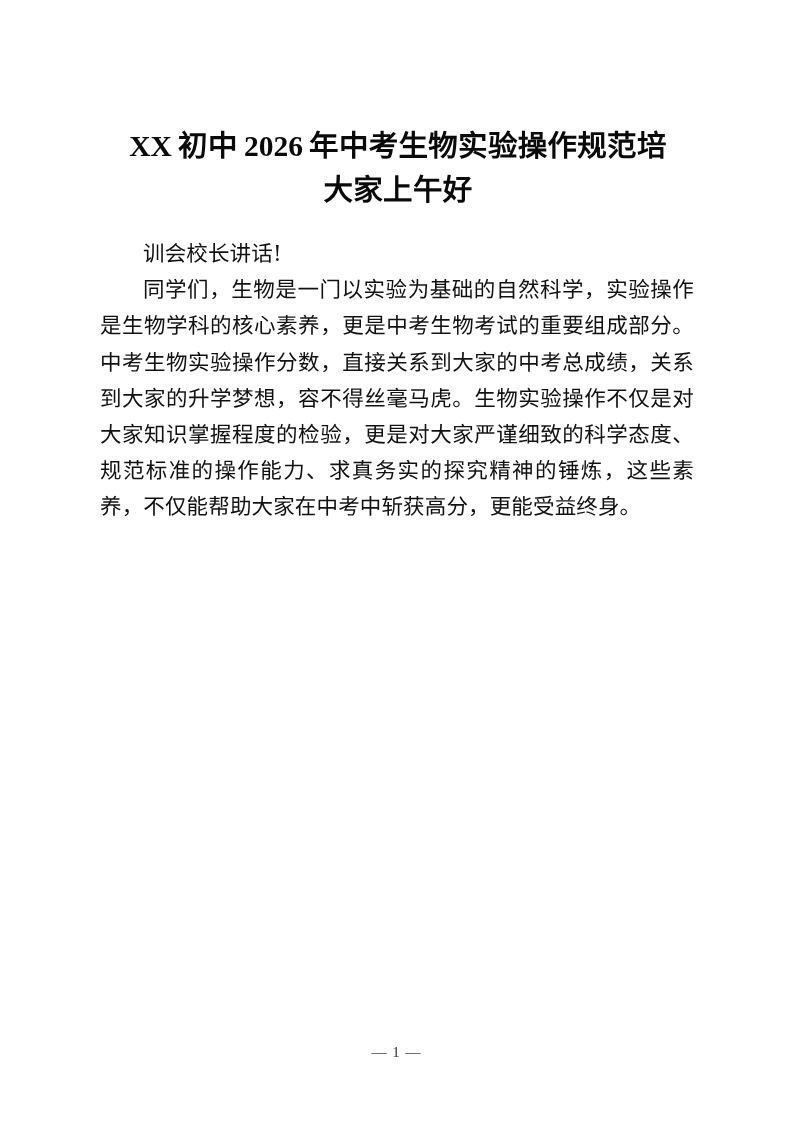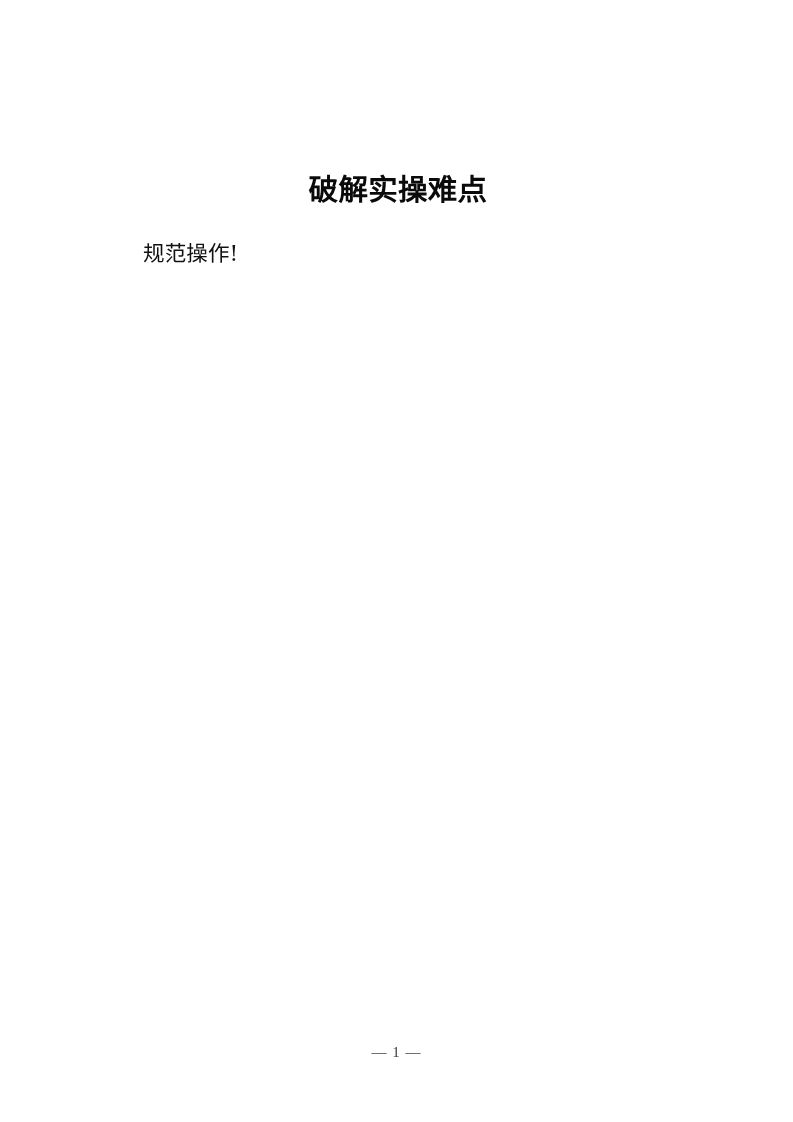--- a/index.html
+++ b/index.html
@@ -91,29 +91,30 @@
     color: #3b3b3b;
     letter-spacing: 1px;
   }
 </style>
 </head>
 <body>
 
 <div class="page">
 
   <h1 class="doc-title">
-    <br>
-    <span>破解实操难点</span>
+    <span><span class="latin">XX</span> 初中 <span class="latin">2026</span> 年中考生物实验操作规范培</span><br>
+    <span>大家上午好</span>
   </h1>
 
   <div class="doc-body">
 
 
-    <p class="para indent">规范操作!</p>
+    <p class="para indent">训会校长讲话!</p>
 
 
+    <p class="para indent">同学们，生物是一门以实验为基础的自然科学，实验操作是生物学科的核心素养，更是中考生物考试的重要组成部分。中考生物实验操作分数，直接关系到大家的中考总成绩，关系到大家的升学梦想，容不得丝毫马虎。生物实验操作不仅是对大家知识掌握程度的检验，更是对大家严谨细致的科学态度、规范标准的操作能力、求真务实的探究精神的锤炼，这些素养，不仅能帮助大家在中考中斩获高分，更能受益终身。</p>
 
 
   </div>
 
   <div class="page-footer">— 1 —</div>
 
 </div>
 
 </body></html>

